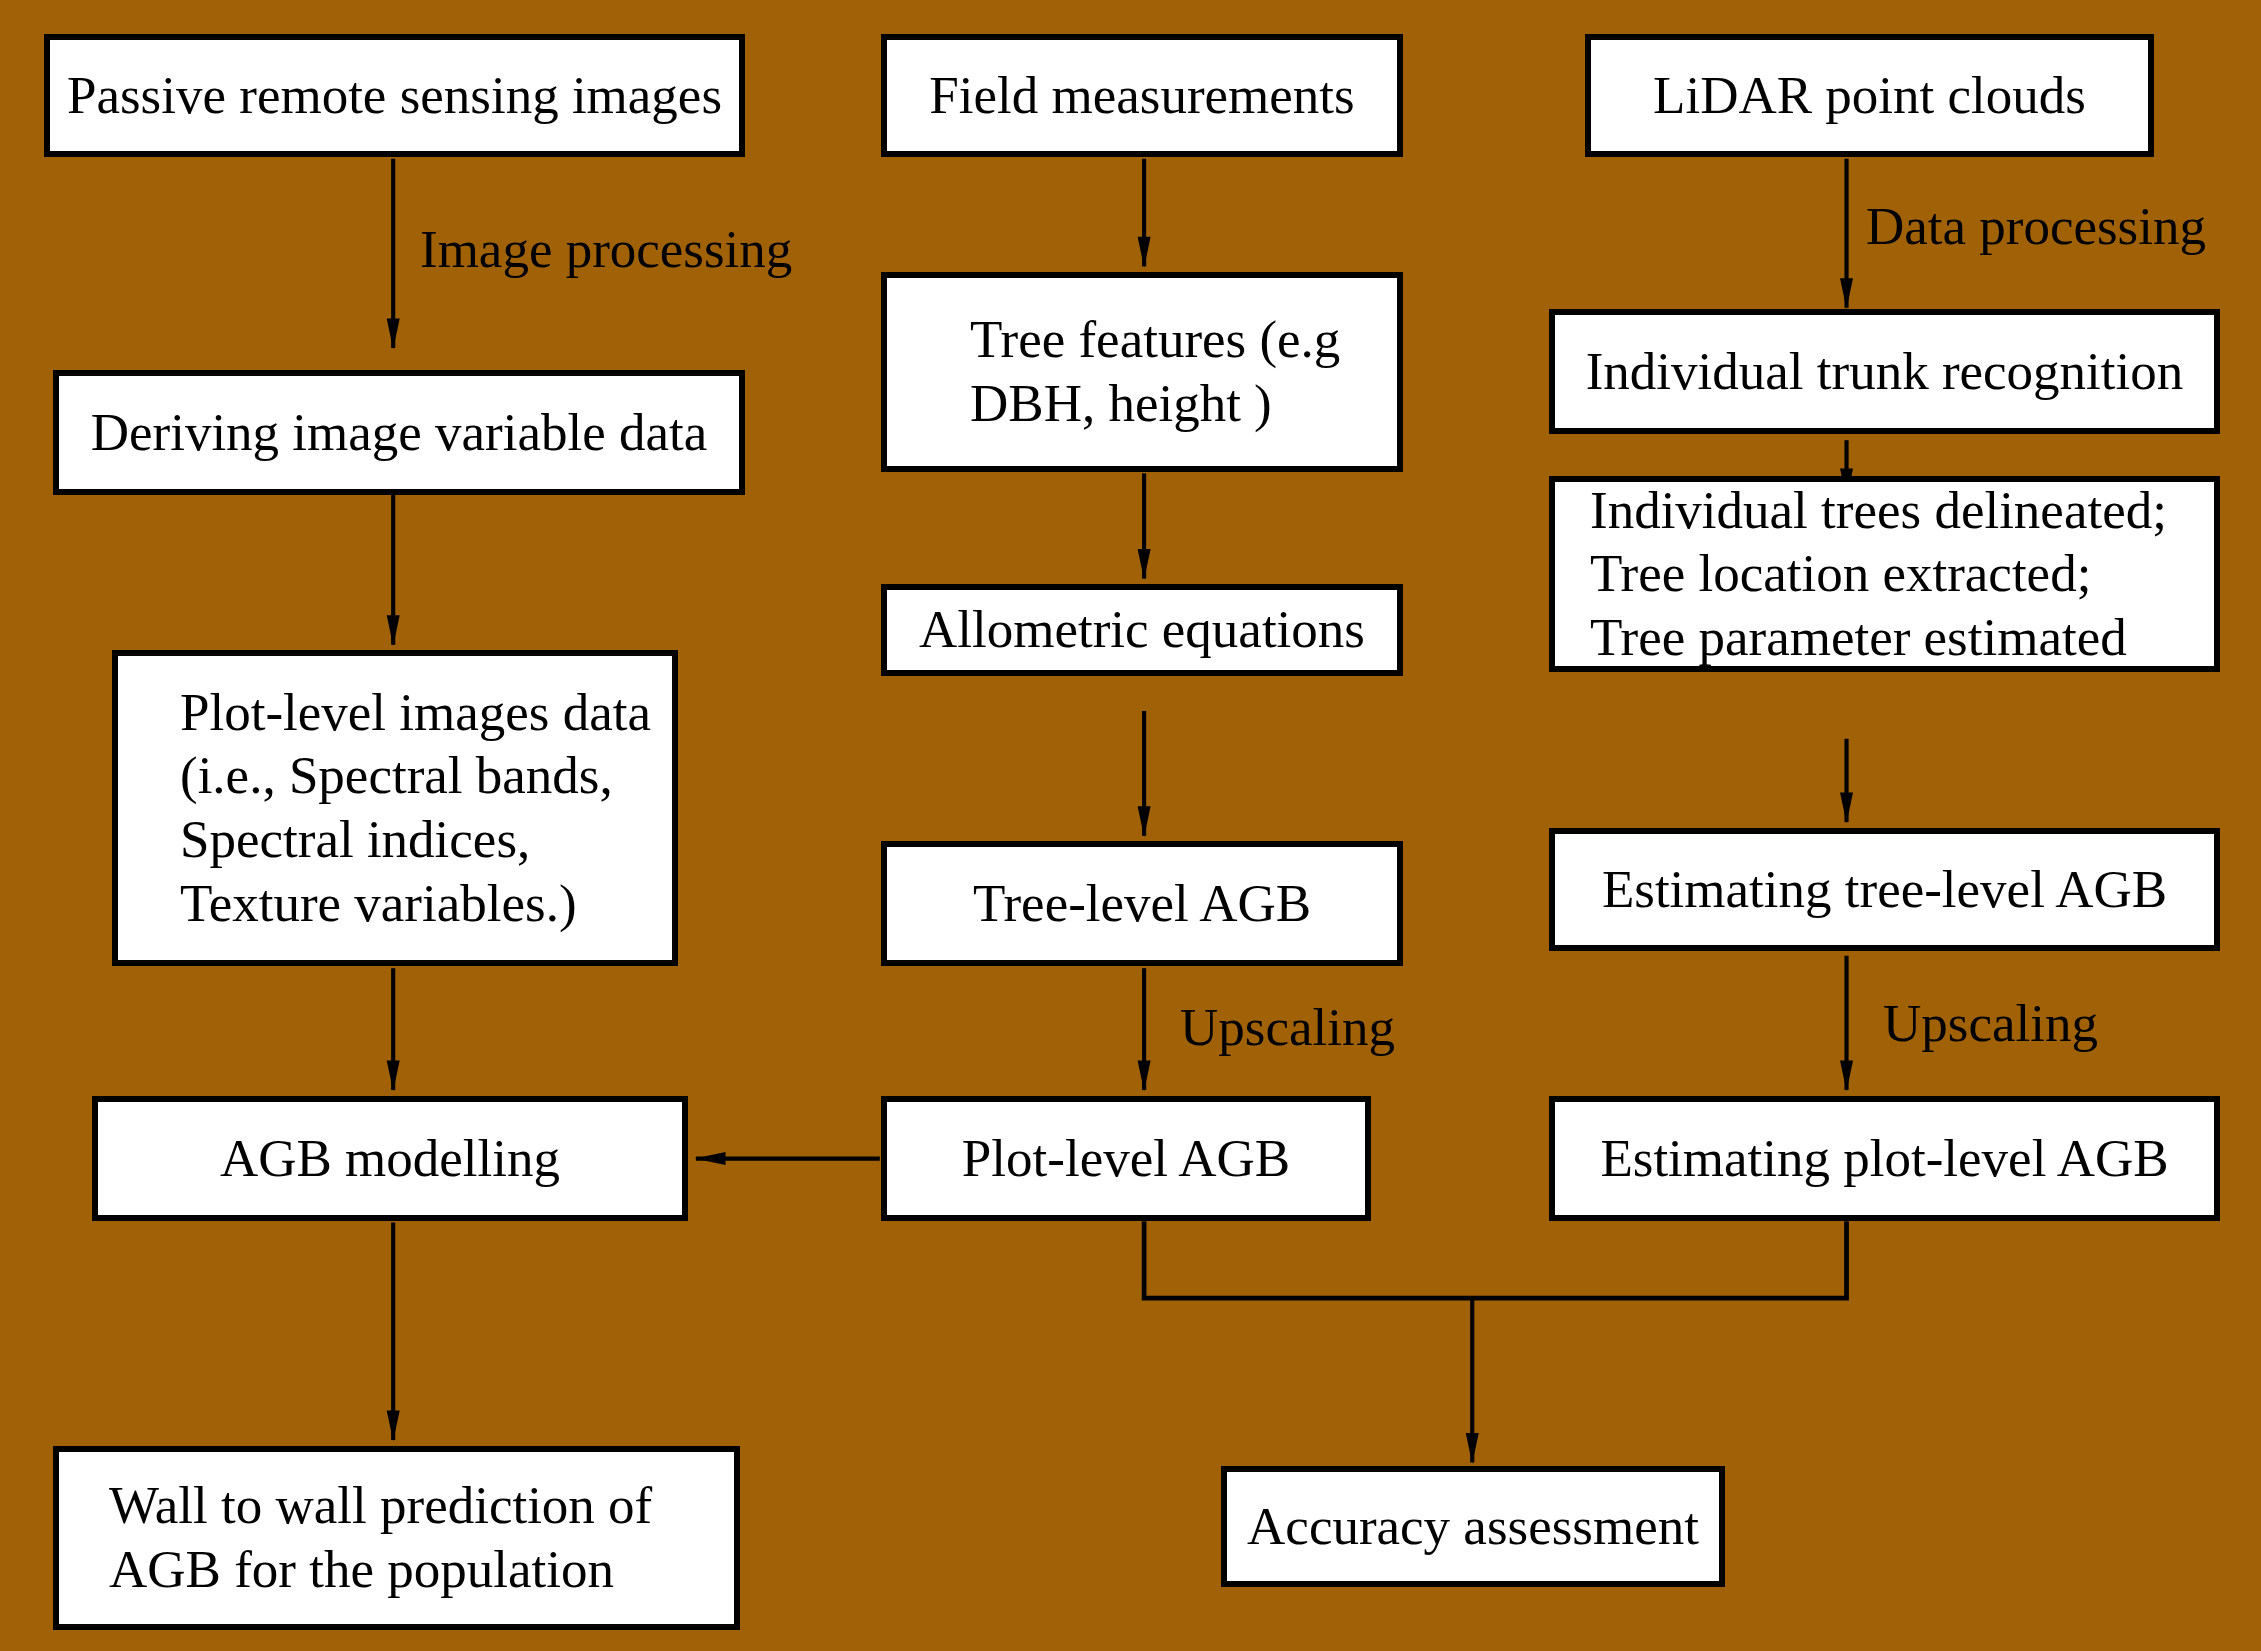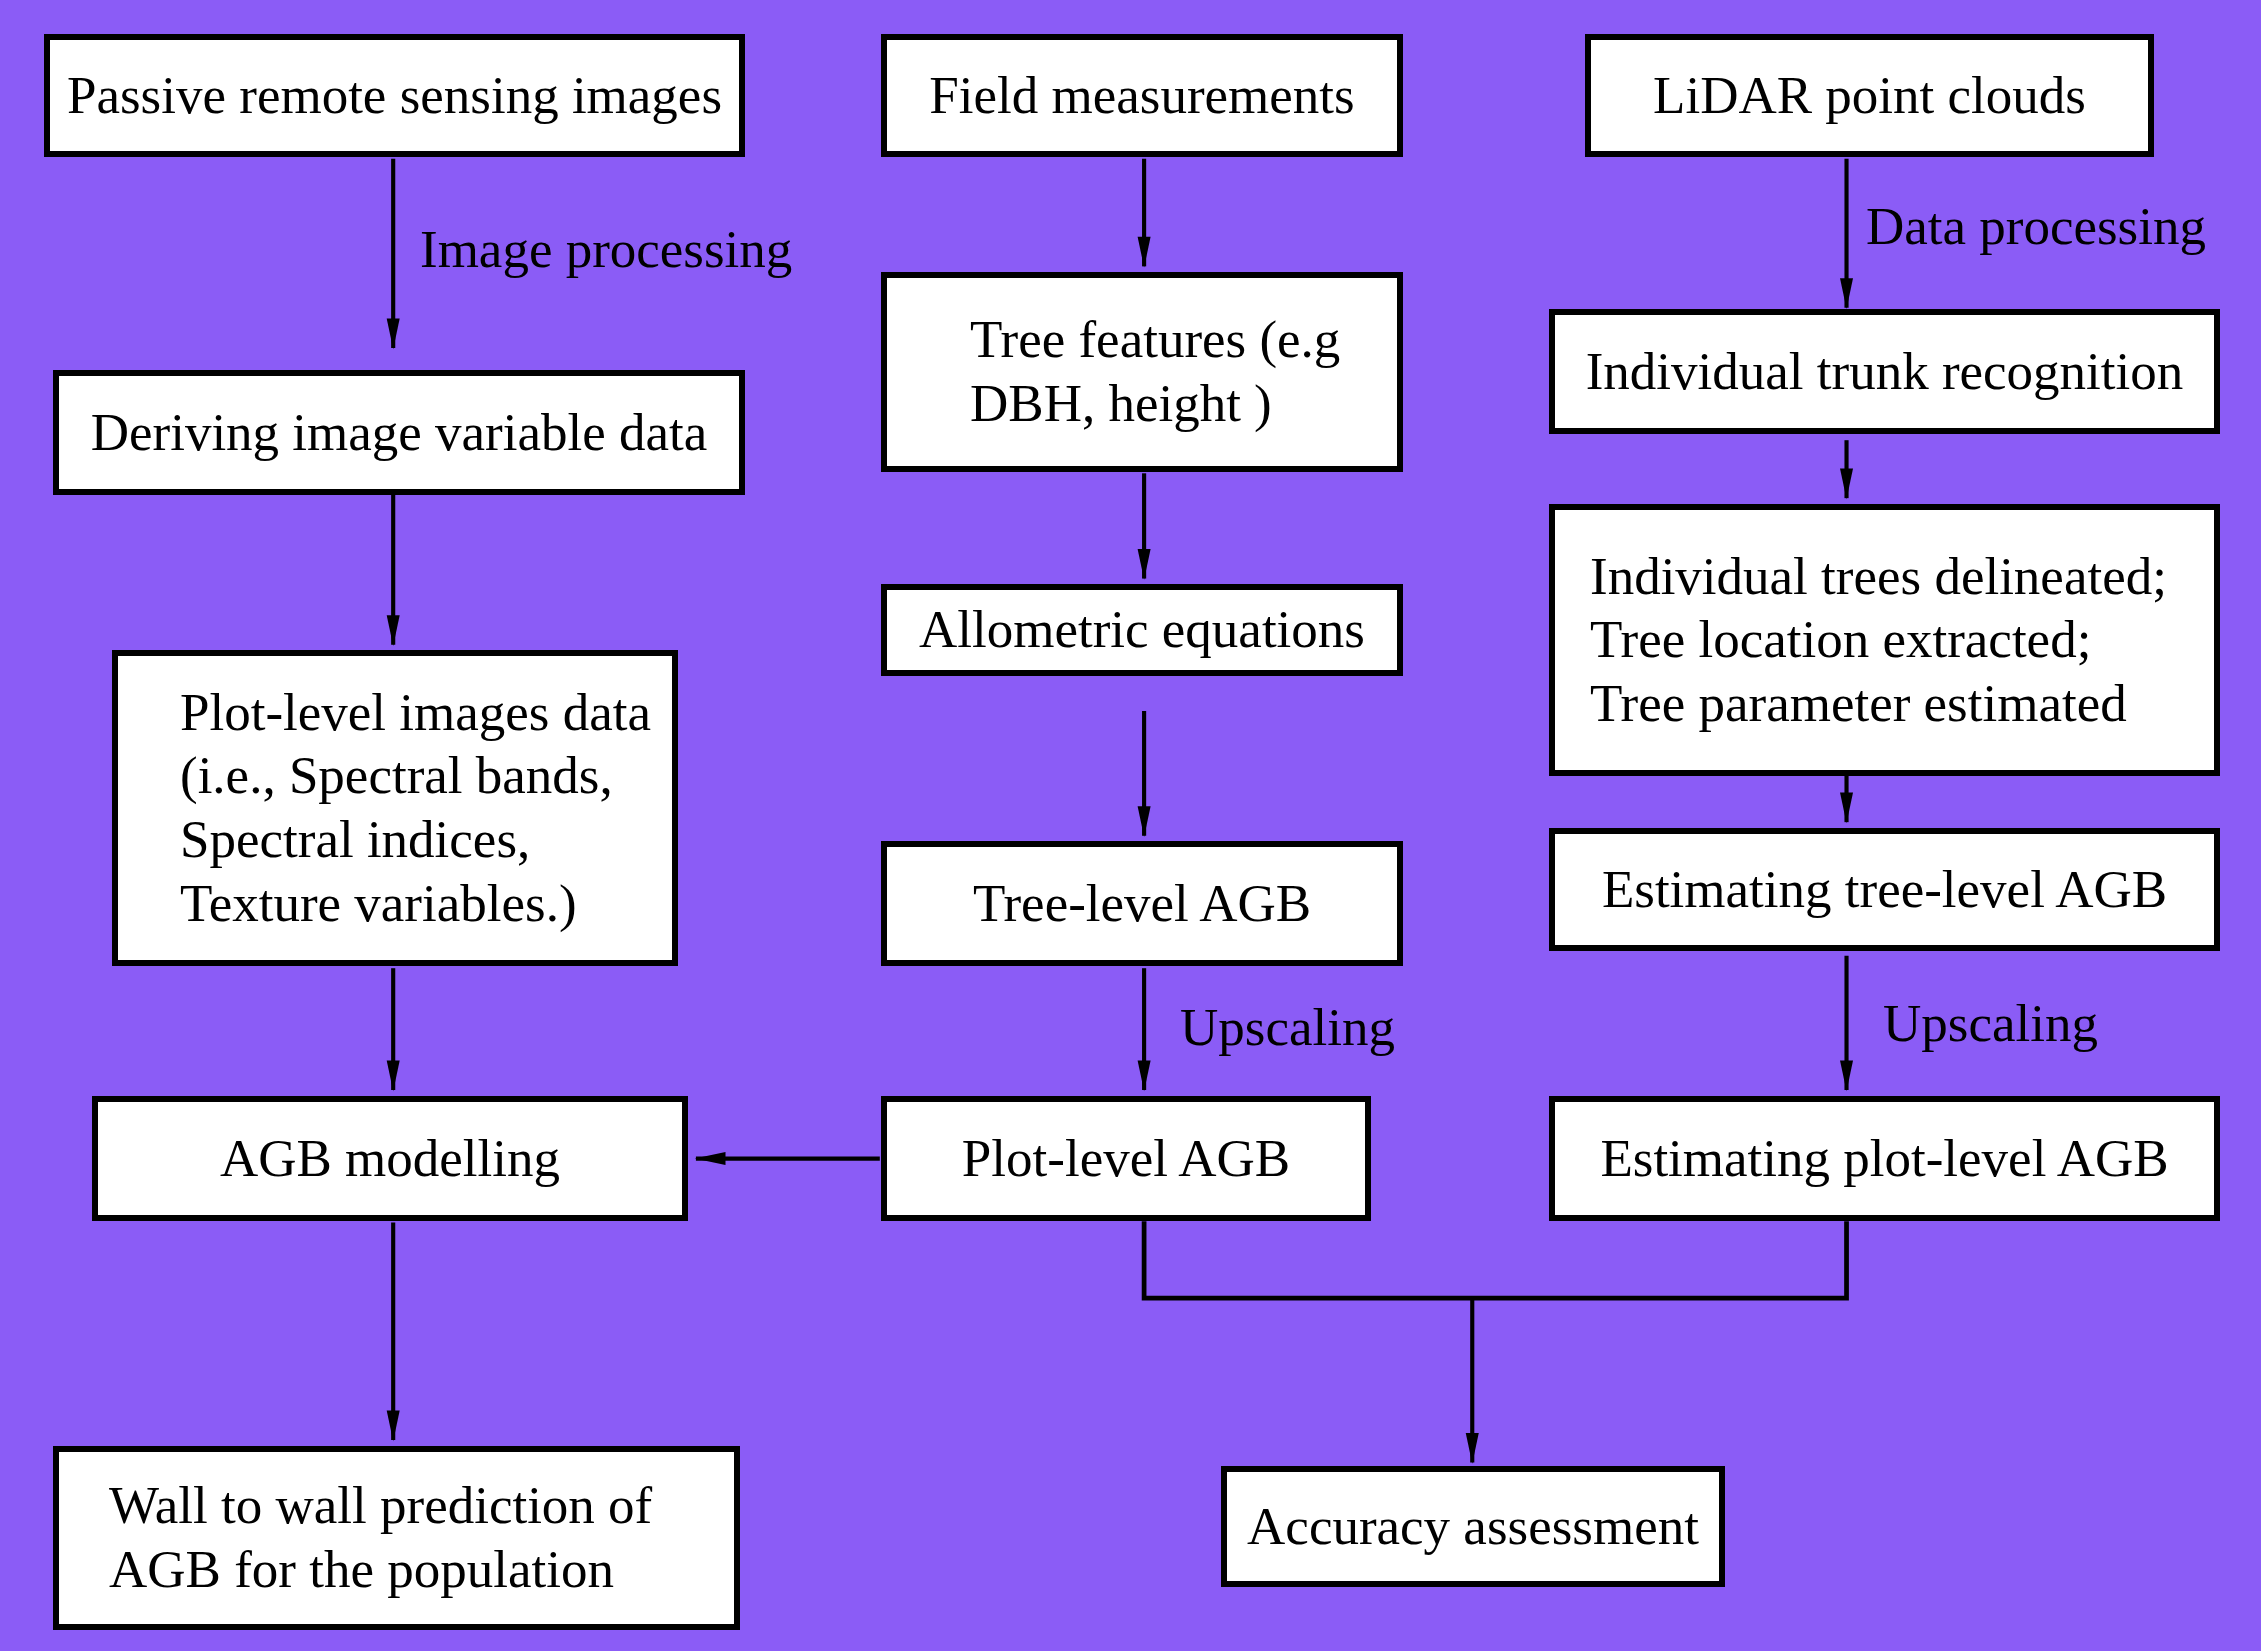--- a/index.html
+++ b/index.html
@@ -1,19 +1,19 @@
 <!DOCTYPE html>
 <html style="font-size:9.5px"><head>
 <meta charset="utf-8">
 <style>
   html,body{margin:0;padding:0;background:#ffffff;}
   .canvas{
     position:relative;
     width:2261px;height:1652px;
-    background:#8b5cf6;
+    background:#a16207;
     overflow:hidden;
     font-family:"Liberation Serif","DejaVu Serif",serif;
     color:#000000;
   }
   .node{
     position:absolute;
     border:6px solid #000000;
     background:#ffffff;
     box-sizing:border-box;
     display:flex;
@@ -111,21 +111,21 @@
   </div>
 
   <div class="node" style="left:1585px;top:34px;width:569px;height:123px;">
     <span class="ln">LiDAR point clouds</span>
   </div>
 
   <div class="node" style="left:1549px;top:309px;width:671px;height:125px;">
     <span class="ln">Individual trunk recognition</span>
   </div>
 
-  <div class="node multi" style="left:1549px;top:504px;width:671px;height:272px;padding-left:35px;">
+  <div class="node multi" style="left:1549px;top:476px;width:671px;height:196px;padding-left:35px;">
     <span class="ln">Individual trees delineated;</span>
     <span class="ln">Tree location extracted;</span>
     <span class="ln">Tree parameter estimated</span>
   </div>
 
   <div class="node" style="left:1549px;top:828px;width:671px;height:123px;">
     <span class="ln">Estimating tree-level AGB</span>
   </div>
 
   <div class="node" style="left:1549px;top:1096px;width:671px;height:125px;">

